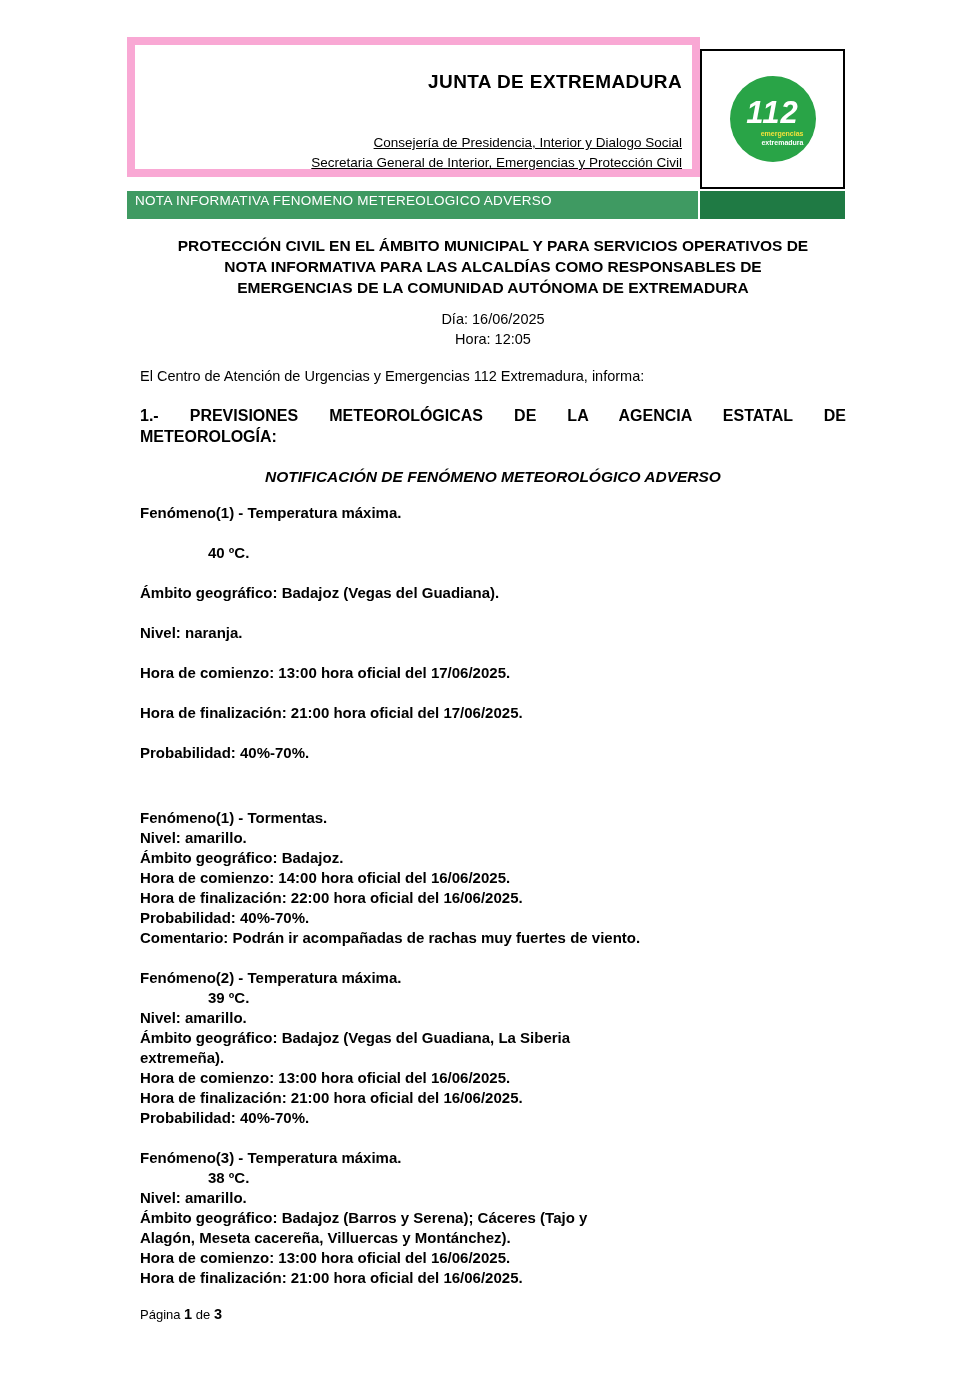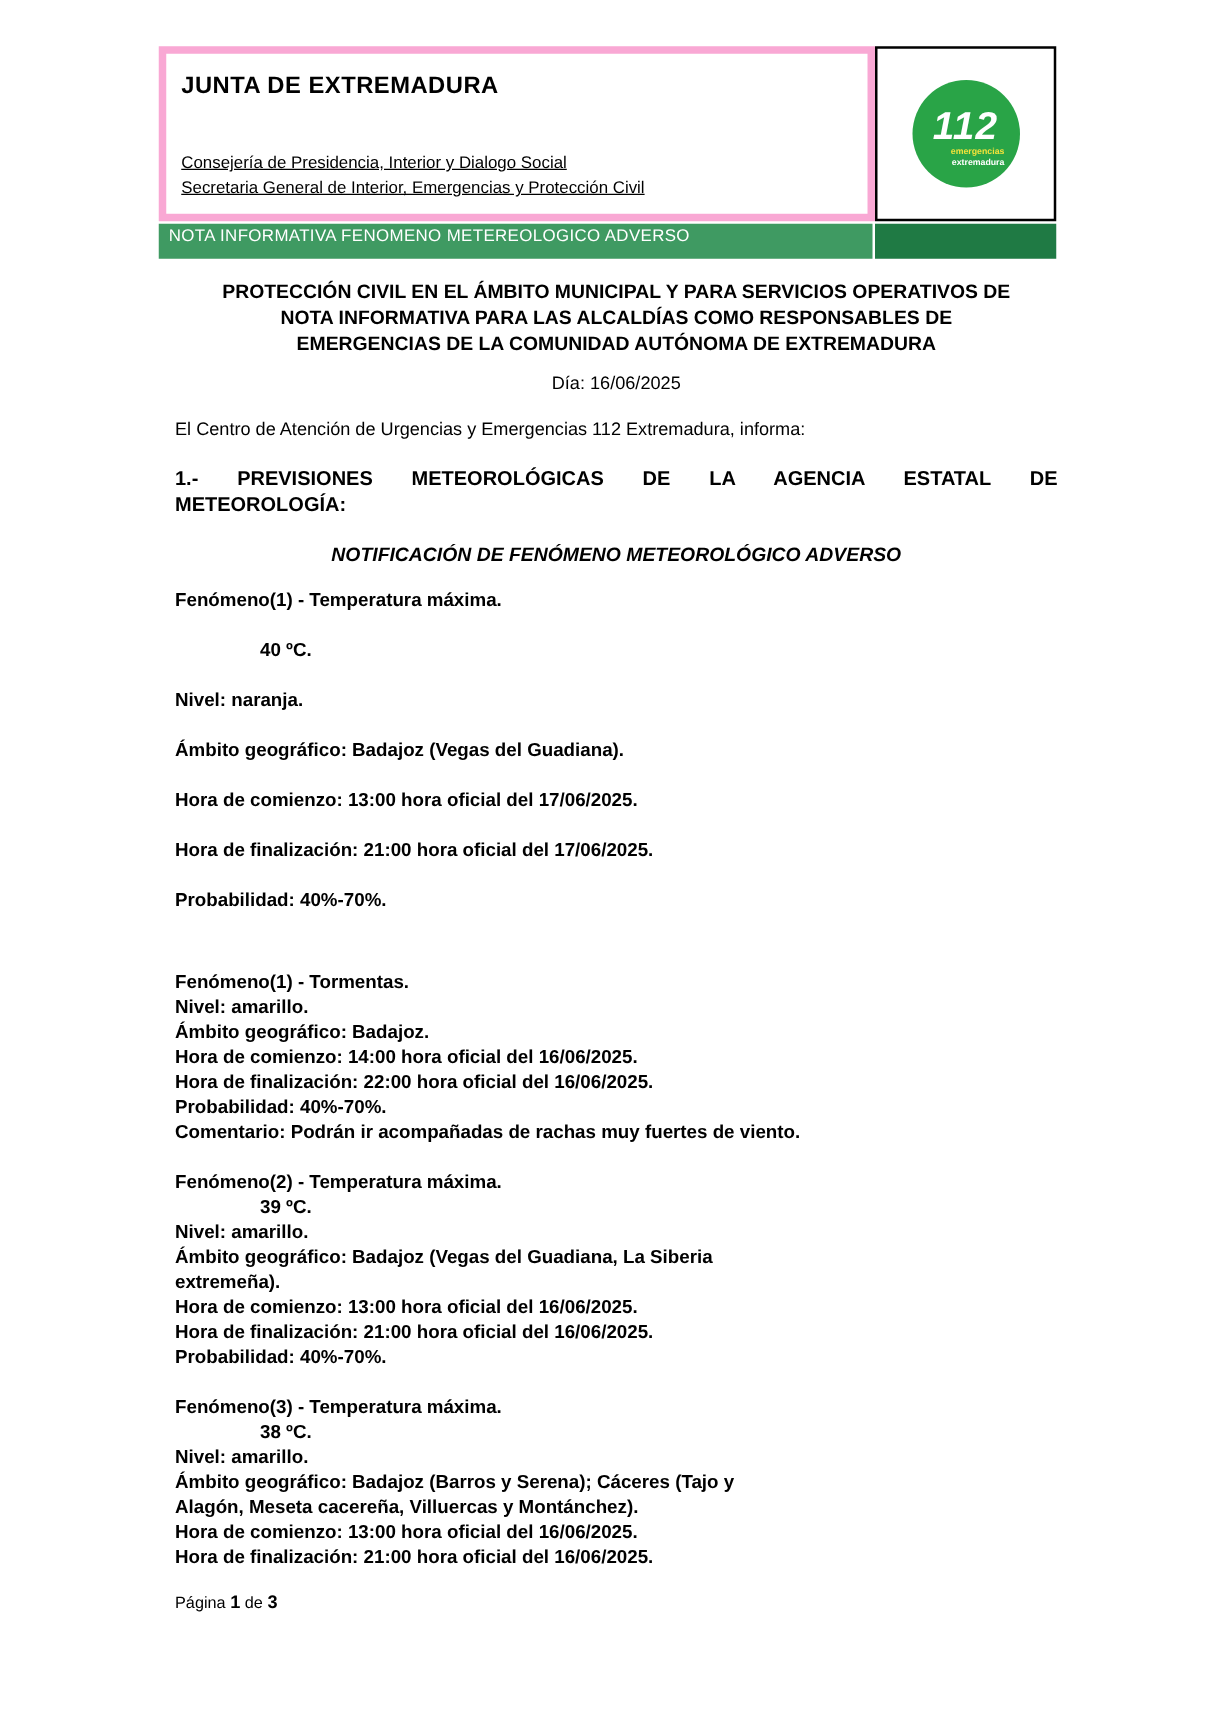--- a/index.html
+++ b/index.html
@@ -25,24 +25,25 @@
   }
   
   .header-row{
     display:flex;
     margin:37px 0 0 127px;
     width:718px;
   }
   .org-box{
     width:573px;
     height:140px;
-    border:6px solid #f9a8d4;
+    border:8px solid #f9a8d4;
     box-sizing:border-box;
-    padding:15px 10px 0 12px;
+    padding:26px 10px 0 12px;
     background:#fff;
+    text-align:right;
   }
   .org-title{
     font-size:19px;
     font-weight:700;
     letter-spacing:.4px;
   }
   .dept-lines{ margin-top:40px;text-decoration:underline; }
   .dept-line{
     font-size:13.5px;
     line-height:1.5;
@@ -51,20 +52,21 @@
     width:145px;
     height:140px;
     border:2px solid #000;
     border-left-width:2px;
     box-sizing:border-box;
     margin-left:0;
     display:flex;
     align-items:center;
     justify-content:center;
     background:#fff;
+    margin-top:12px;
   }
   .logo-circle{
     width:86px;
     height:86px;
     border-radius:50%;
     background:var(--logo-green);
     display:flex;
     flex-direction:column;
     align-items:center;
     justify-content:center;
@@ -206,35 +208,36 @@
 
   <div class="content">
 
     <div class="doc-title">
       <div>PROTECCIÓN CIVIL EN EL ÁMBITO MUNICIPAL Y PARA SERVICIOS OPERATIVOS DE</div>
       <div>NOTA INFORMATIVA PARA LAS ALCALDÍAS COMO RESPONSABLES DE</div>
       <div>EMERGENCIAS DE LA COMUNIDAD AUTÓNOMA DE EXTREMADURA</div>
     </div>
 
     <p class="date-line">Día: 16/06/2025</p>
+    <p class="time-line">Hora: 12:05</p>
 
     <p class="intro">El Centro de Atención de Urgencias y Emergencias 112 Extremadura, informa:</p>
 
     <div class="section-heading">
       <div class="justify-line">1.- PREVISIONES METEOROLÓGICAS DE LA AGENCIA ESTATAL DE</div>
       <div>METEOROLOGÍA:</div>
     </div>
 
     <p class="notice-title">NOTIFICACIÓN DE FENÓMENO METEOROLÓGICO ADVERSO</p>
 
     <div class="phen spaced">
       <p>Fenómeno(1) - Temperatura máxima.</p>
       <p class="indent">40 ºC.</p>
+      <p>Ámbito geográfico: Badajoz (Vegas del Guadiana).</p>
       <p>Nivel: naranja.</p>
-      <p>Ámbito geográfico: Badajoz (Vegas del Guadiana).</p>
       <p>Hora de comienzo: 13:00 hora oficial del 17/06/2025.</p>
       <p>Hora de finalización: 21:00 hora oficial del 17/06/2025.</p>
       <p>Probabilidad: 40%-70%.</p>
     </div>
 
     <div class="phen tight gap-large">
       <p>Fenómeno(1) - Tormentas.</p>
       <p>Nivel: amarillo.</p>
       <p>Ámbito geográfico: Badajoz.</p>
       <p>Hora de comienzo: 14:00 hora oficial del 16/06/2025.</p>

